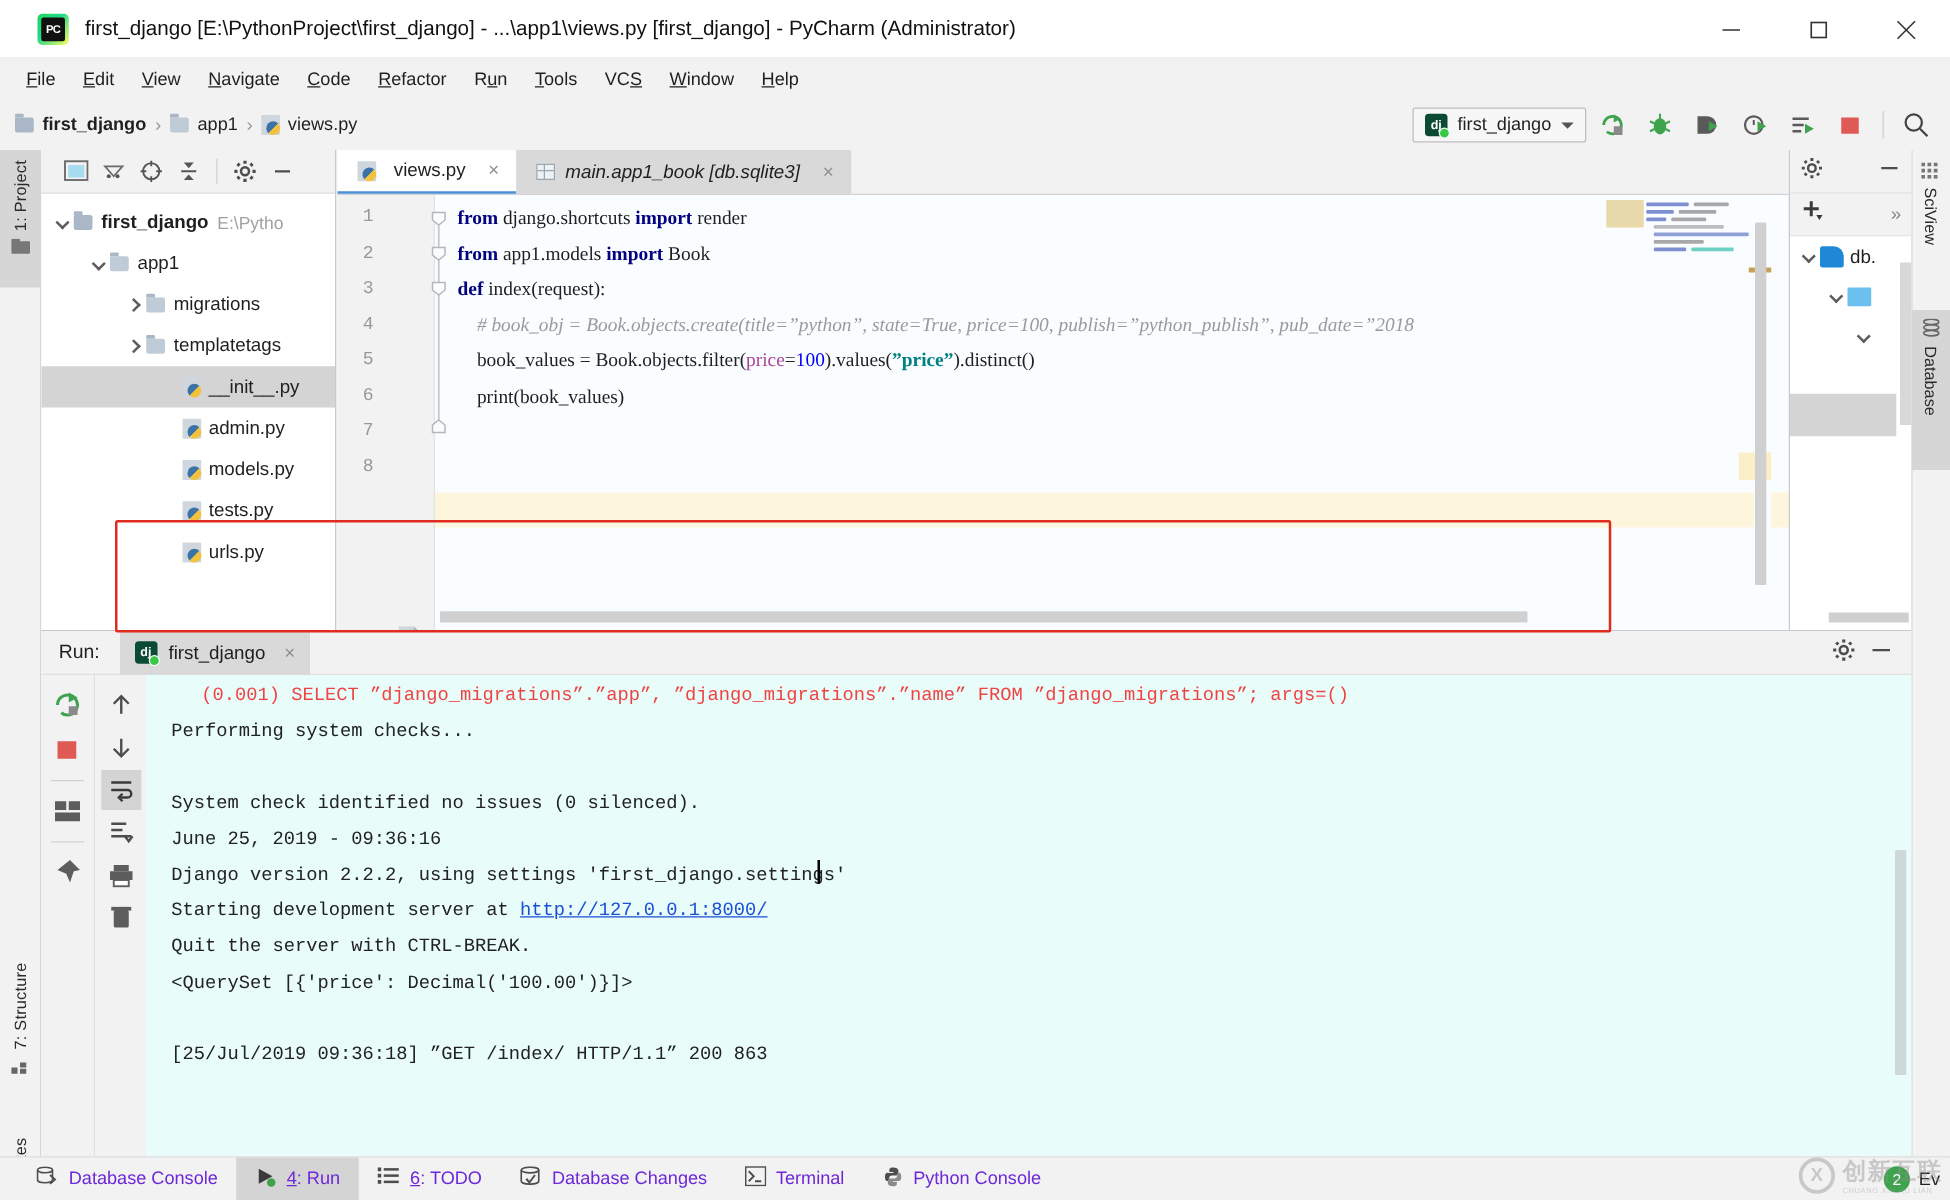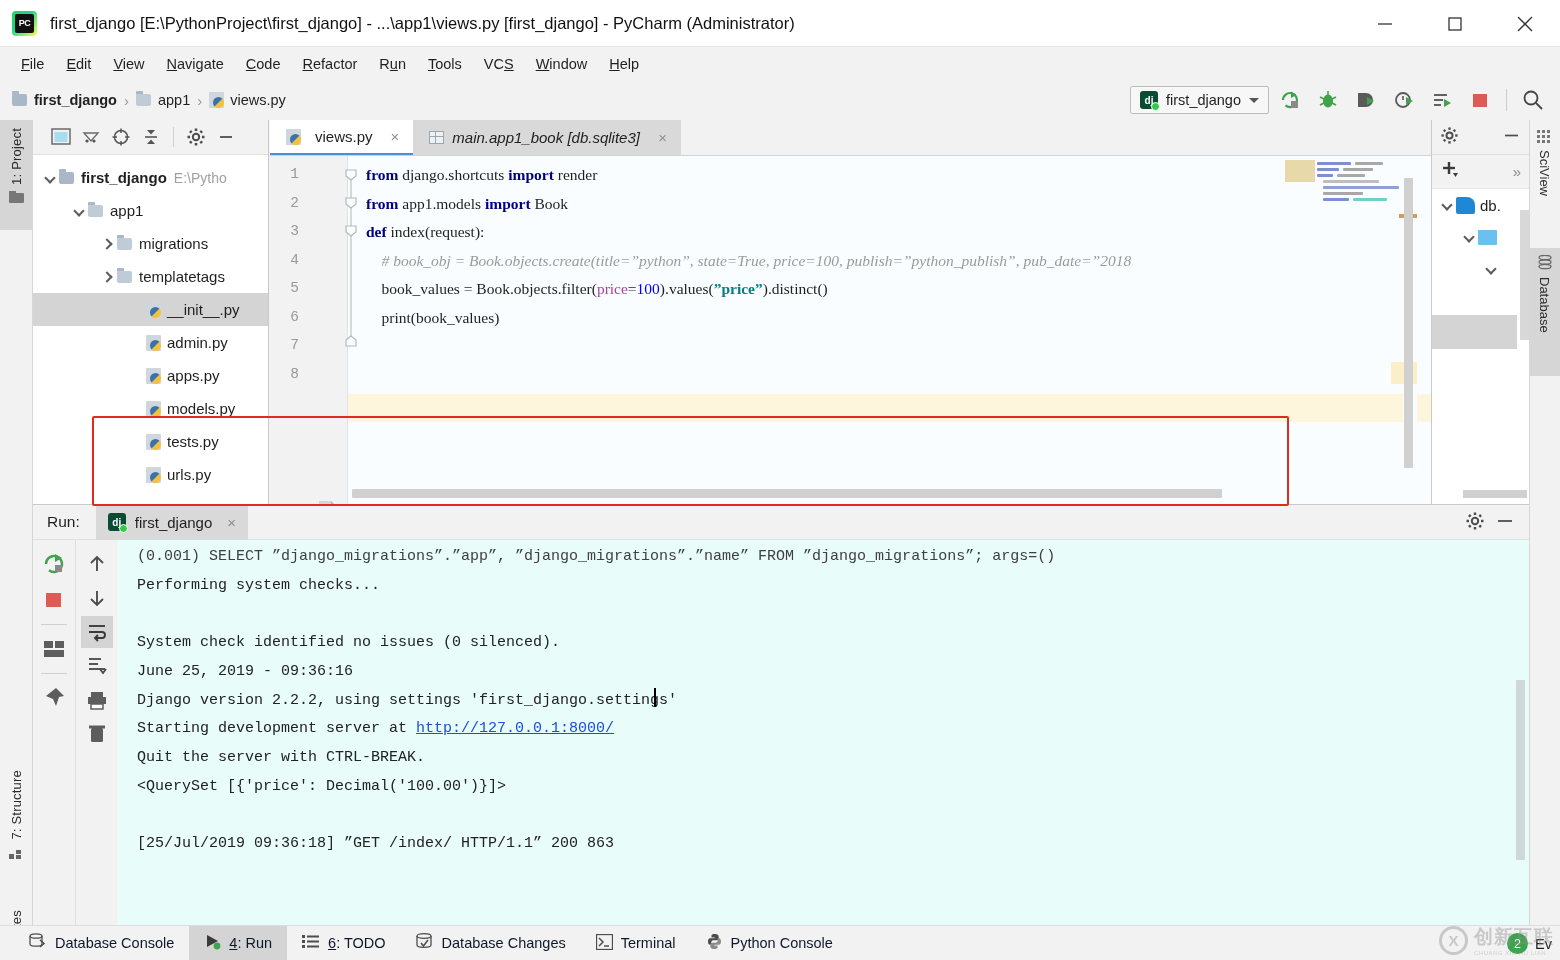--- a/index.html
+++ b/index.html
@@ -6,21 +6,21 @@
   html,body{
     width:1560px; height:960px; overflow:hidden;
     font-family:"Liberation Sans", sans-serif;
     background:#f2f2f2; color:#1f1f1f;
   }
   .app{ position:relative; width:1560px; height:960px; background:#f2f2f2; }
 
   
   .titlebar{
     height:47px; background:#ffffff; display:flex; align-items:center;
-    padding-left:12px; border-bottom:1px solid #e6e6e6; position:relative;
+    padding-left:30px; border-bottom:1px solid #e6e6e6; position:relative;
   }
   .pc-logo{ width:25px; height:25px; border-radius:4px;
     background:linear-gradient(135deg,#1fd65c 0%,#21d789 40%,#fdfd5c 100%);
     position:relative; flex:none; }
   .pc-logo::after{
     content:"PC"; position:absolute; left:3px; top:3px; width:19px; height:19px;
     background:#111; color:#fff; font-size:9px; font-weight:bold;
     display:flex; align-items:center; justify-content:center; border-radius:2px;
     letter-spacing:-0.5px;
   }
@@ -178,34 +178,34 @@
   .run-tb2{ position:absolute; left:42px; top:0; width:42px; bottom:0; background:#f2f2f2;
     border-left:1px solid #e0e0e0; display:flex; flex-direction:column; align-items:center;
     padding-top:8px; gap:2px; }
   .rbtn{ width:32px; height:32px; display:flex; align-items:center; justify-content:center; }
   .rbtn.on{ background:#d4d4d4; }
   .rdiv{ width:26px; height:1px; background:#cfcfcf; margin:4px 0; }
 
   .console{ position:absolute; left:84px; right:0; top:0; bottom:0; background:#e8fcfa;
     font-family:"Liberation Mono", monospace; font-size:15px; overflow:hidden; }
   .cline{ position:absolute; left:20px; white-space:pre; }
-  .c-sql{ color:#404040; }
+  .c-sql{ color:#ef4444;margin-left:24px; }
   .c-txt{ color:#222; }
   .c-link{ color:#1a4fd6; text-decoration:underline; }
   .redbox{ position:absolute; left:126px; top:816px; width:1197px; height:92px;
     border:2px solid #e02b1f; border-radius:2px; pointer-events:none; }
   .caret{ position:absolute; width:2px; height:19px; background:#000; }
   .run-vscroll{ position:absolute; right:4px; top:140px; width:9px; height:180px;
     background:#cfd8d8; border-radius:1px; }
 
   
   .statusbar{ position:absolute; left:0; right:0; bottom:0; height:35px; background:#f2f2f2;
     display:flex; align-items:center; padding-left:14px; gap:0; border-top:1px solid #dedede; }
   .sb-item{ display:flex; align-items:center; gap:8px; padding:0 15px; height:35px;
-    font-size:14.5px; color:#0f172a; white-space:nowrap; }
+    font-size:14.5px; color:#6d28d9; white-space:nowrap; }
   .sb-item.sel{ background:#d4d4d4; }
   .sb-item u{ text-decoration:underline; }
   .sb-right{ position:absolute; right:8px; top:0; height:35px; display:flex;
     align-items:center; gap:7px; }
   .evt-badge{ width:21px; height:21px; border-radius:50%; background:#3fa34d; color:#fff;
     font-size:12.5px; display:flex; align-items:center; justify-content:center; }
   .watermark{ position:absolute; right:6px; bottom:4px; display:flex; align-items:center;
     gap:6px; opacity:0.42; }
   .wm-circle{ width:29px; height:29px; border-radius:50%; border:3px solid #8f8f8f;
     display:flex; align-items:center; justify-content:center; color:#8f8f8f;
@@ -473,26 +473,20 @@
           <div class="trow">
             <span style="width:97px;flex:none;"></span>
             <span class="tarrow "></span>
             <span class="ico-py"></span>
             <span class="tlbl">admin.py</span>
           </div>
           <div class="trow">
             <span style="width:97px;flex:none;"></span>
             <span class="tarrow "></span>
             <span class="ico-py"></span>
-            <span class="tlbl">apps.py</span>
-          </div>
-          <div class="trow">
-            <span style="width:97px;flex:none;"></span>
-            <span class="tarrow "></span>
-            <span class="ico-py"></span>
             <span class="tlbl">models.py</span>
           </div>
           <div class="trow">
             <span style="width:97px;flex:none;"></span>
             <span class="tarrow "></span>
             <span class="ico-py"></span>
             <span class="tlbl">tests.py</span>
           </div>
           <div class="trow">
             <span style="width:97px;flex:none;"></span>

